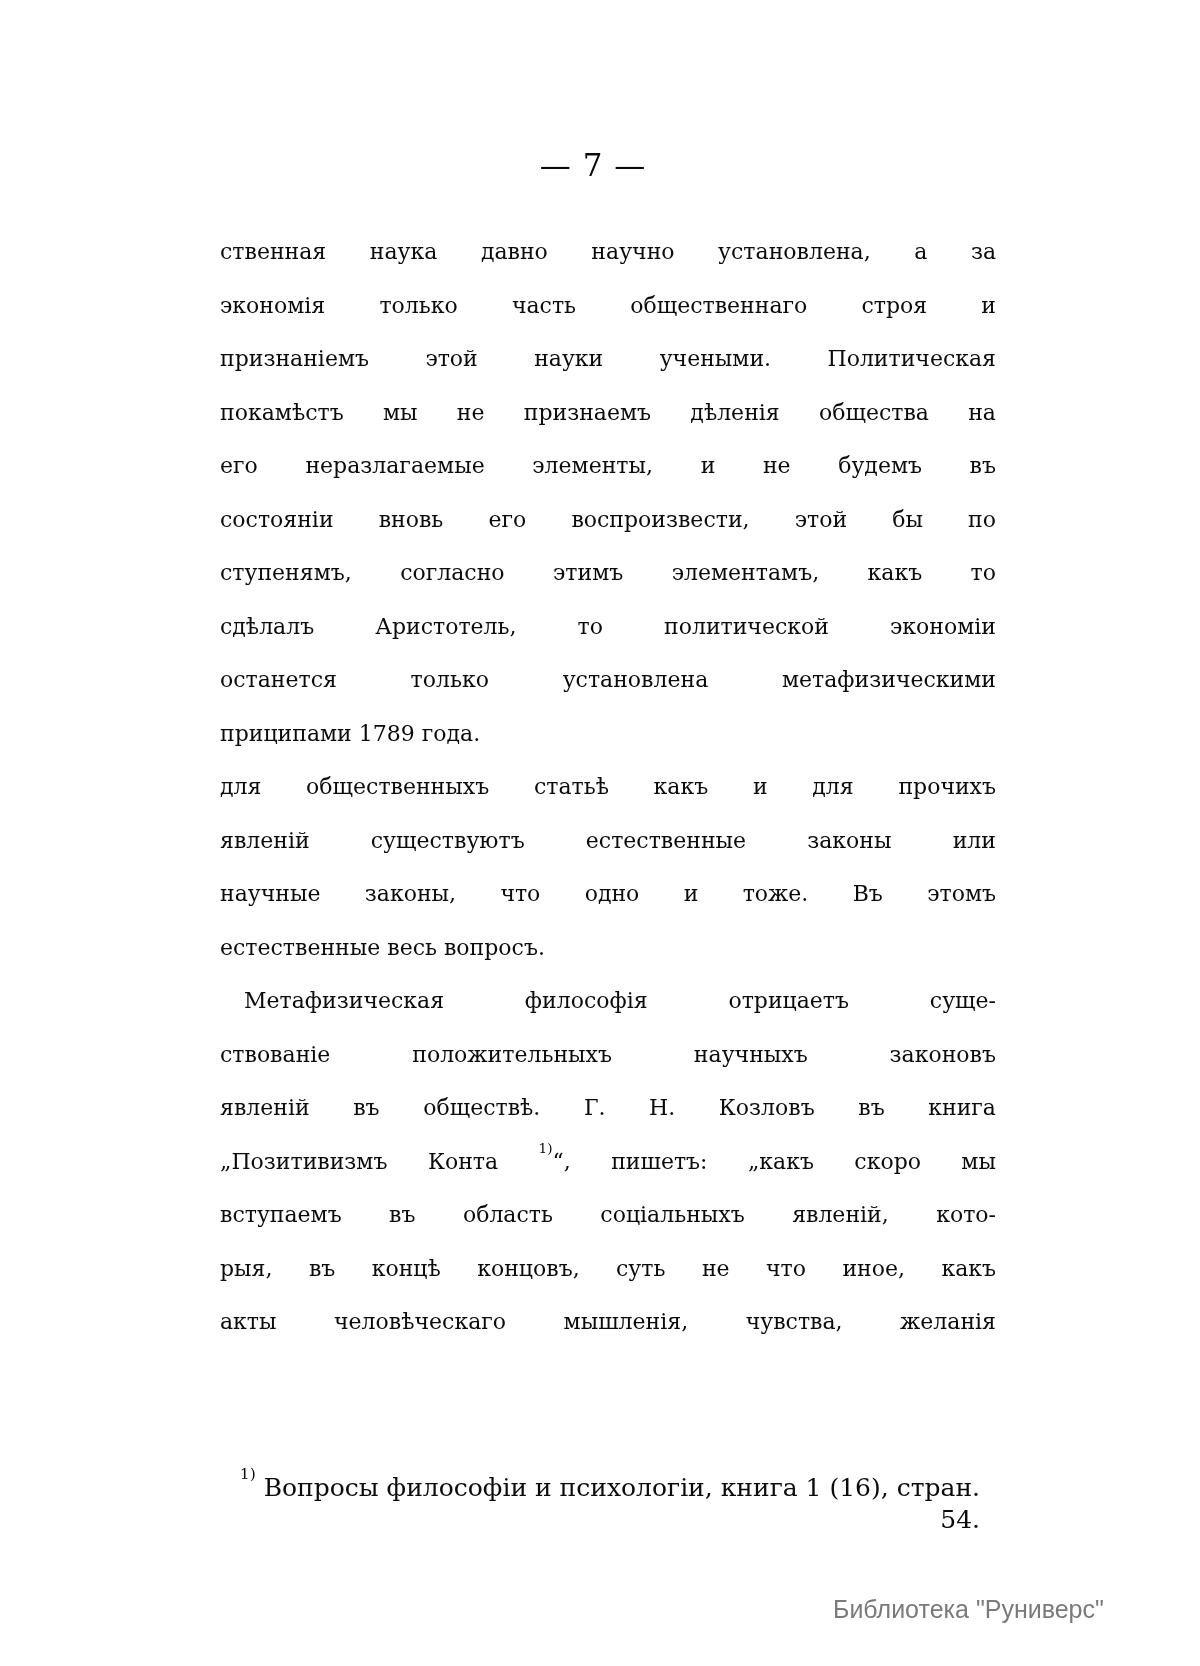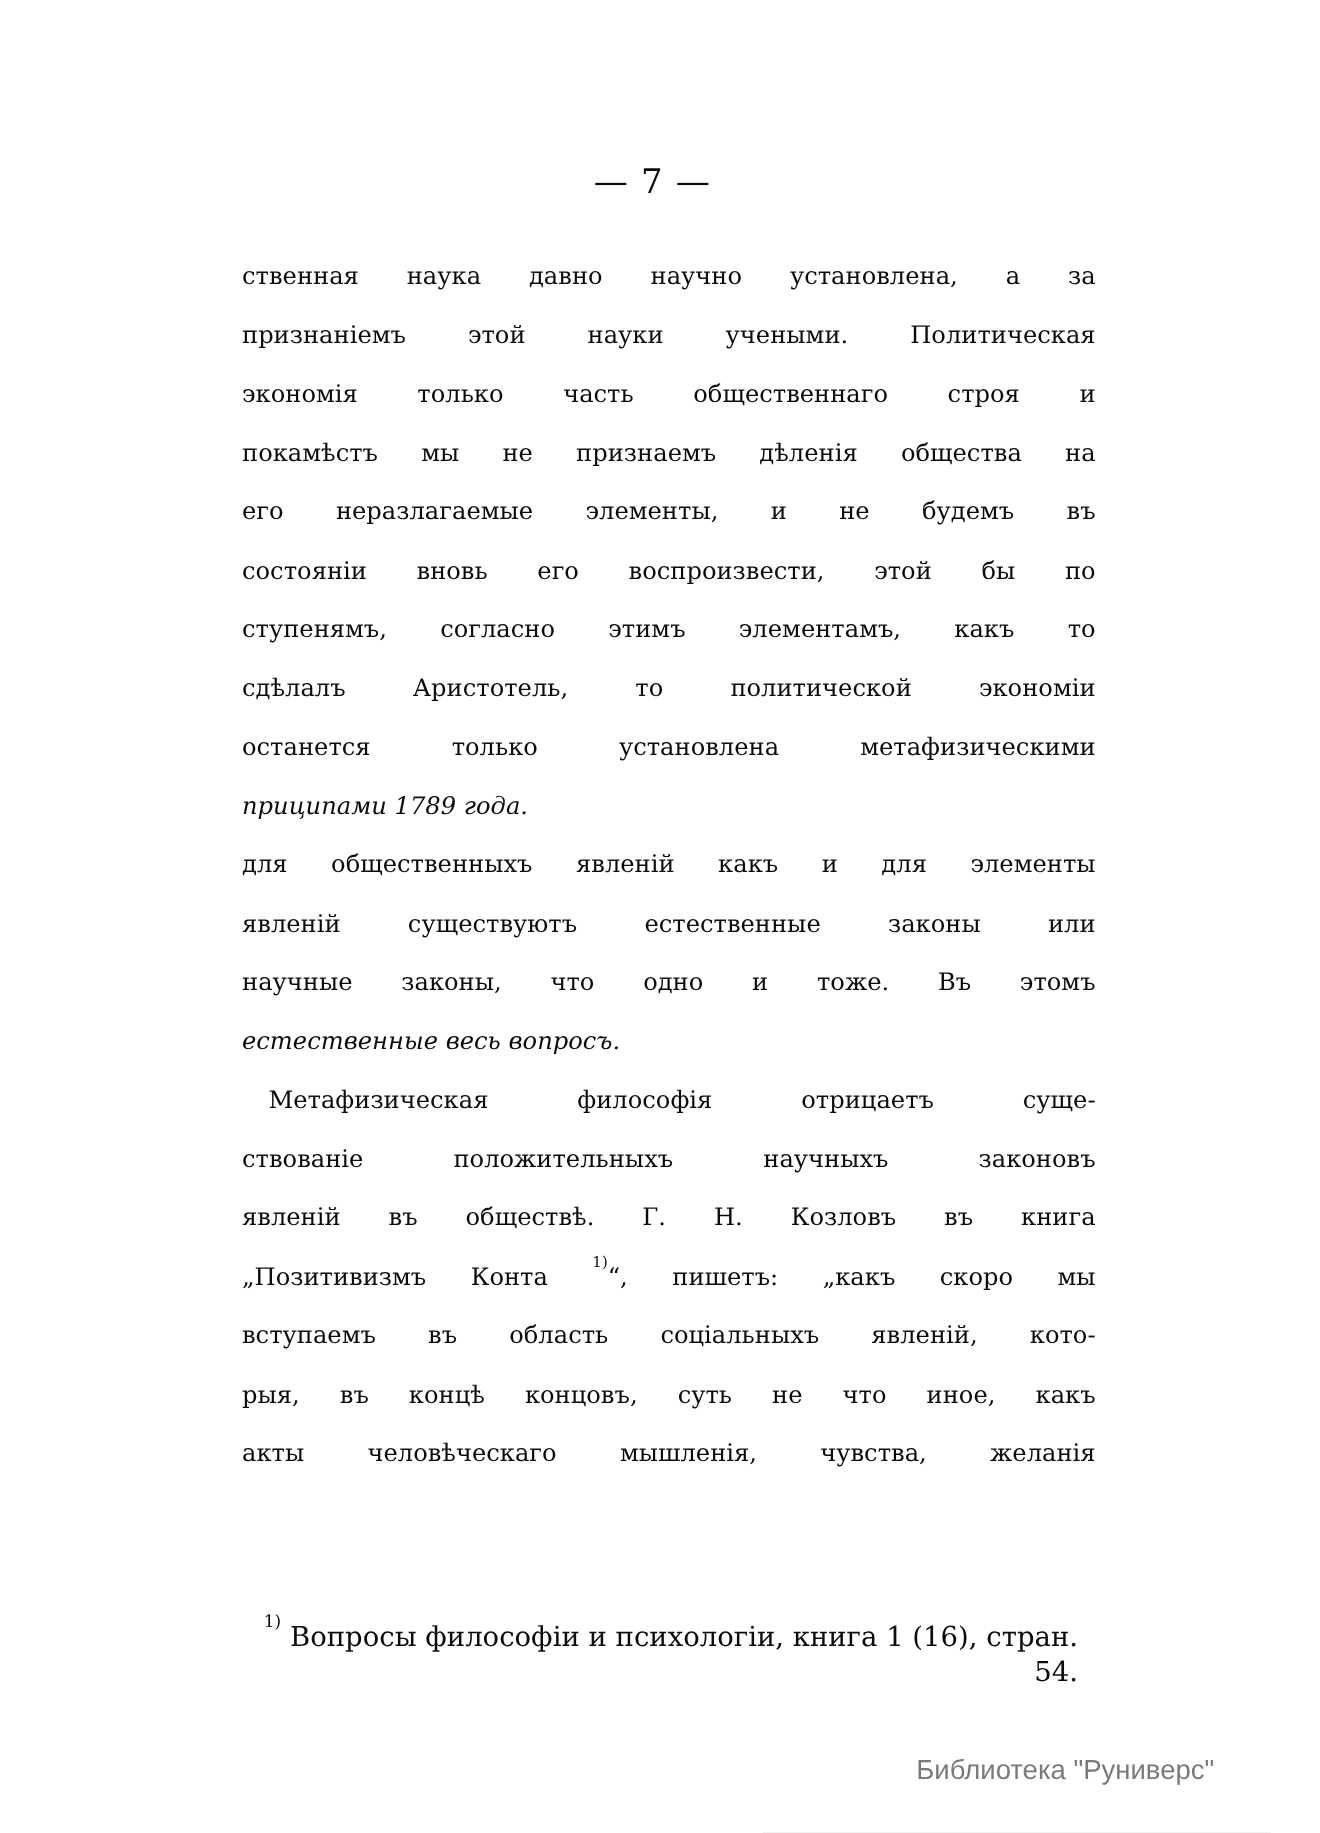--- a/index.html
+++ b/index.html
@@ -37,21 +37,20 @@
   }
   .line {
     text-align: justify;
     text-align-last: justify;
     height: 53.5px;
     white-space: normal;
   }
   .line.left {
     text-align: left;
     text-align-last: left;
-    font-style: italic;
   }
   .line.indent {
     text-indent: 24px;
   }
   sup.fnref {
     font-size: 0.62em;
     line-height: 0;
     position: relative;
     top: -0.5em;
     letter-spacing: 0;
@@ -78,30 +77,30 @@
 </style>
 </head>
 <body>
 
 <div class="page">
 
   <div class="page-number">— 7 —</div>
 
   <div class="body-text" id="body-text">
       <div class="line">ственная наука давно научно установлена, а за</div>
+      <div class="line">экономія только часть общественнаго строя и</div>
       <div class="line">признаніемъ этой науки учеными. Политическая</div>
-      <div class="line">экономія только часть общественнаго строя и</div>
       <div class="line">покамѣстъ мы не признаемъ дѣленія общества на</div>
       <div class="line">его неразлагаемые элементы, и не будемъ въ</div>
       <div class="line">состояніи вновь его воспроизвести, этой бы по</div>
       <div class="line">ступенямъ, согласно этимъ элементамъ, какъ то</div>
       <div class="line">сдѣлалъ Аристотель, то политической экономіи</div>
       <div class="line">останется только установлена метафизическими</div>
       <div class="line left">приципами 1789 года.</div>
-      <div class="line">для общественныхъ явленій какъ и для элементы</div>
+      <div class="line">для общественныхъ статьѣ какъ и для прочихъ</div>
       <div class="line">явленій существуютъ естественные законы или</div>
       <div class="line">научные законы, что одно и тоже. Въ этомъ</div>
       <div class="line left">естественные весь вопросъ.</div>
       <div class="line indent">Метафизическая философія отрицаетъ суще-</div>
       <div class="line">ствованіе положительныхъ научныхъ законовъ</div>
       <div class="line">явленій въ обществѣ. Г. Н. Козловъ въ книга</div>
       <div class="line"><span>„Позитивизмъ Конта </span><sup class="fnref">1)</sup><span>“, пишетъ: „какъ скоро мы</span></div>
       <div class="line">вступаемъ въ область соціальныхъ явленій, кото-</div>
       <div class="line">рыя, въ концѣ концовъ, суть не что иное, какъ</div>
       <div class="line">акты человѣческаго мышленія, чувства, желанія</div>

